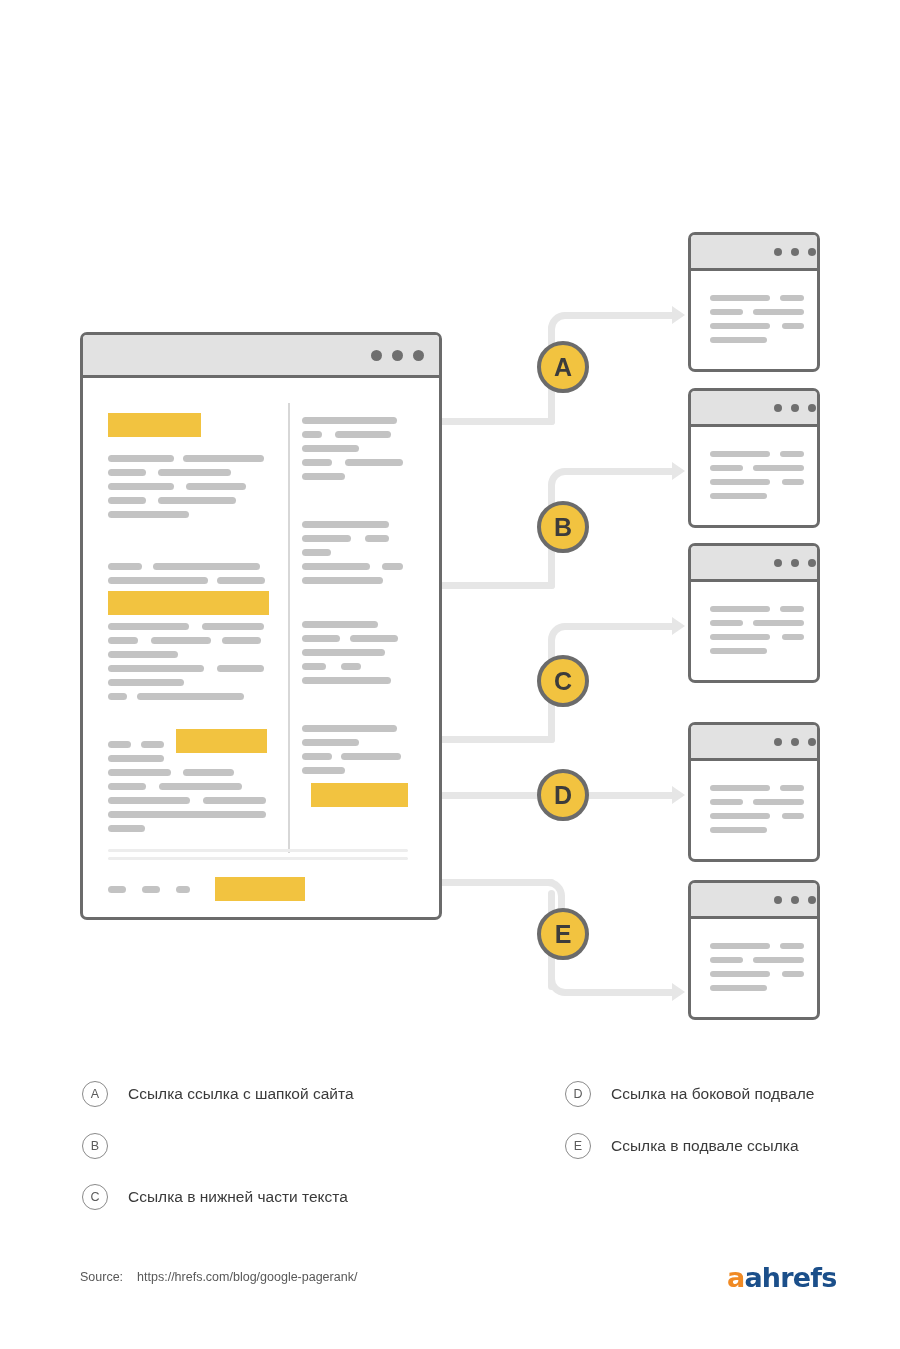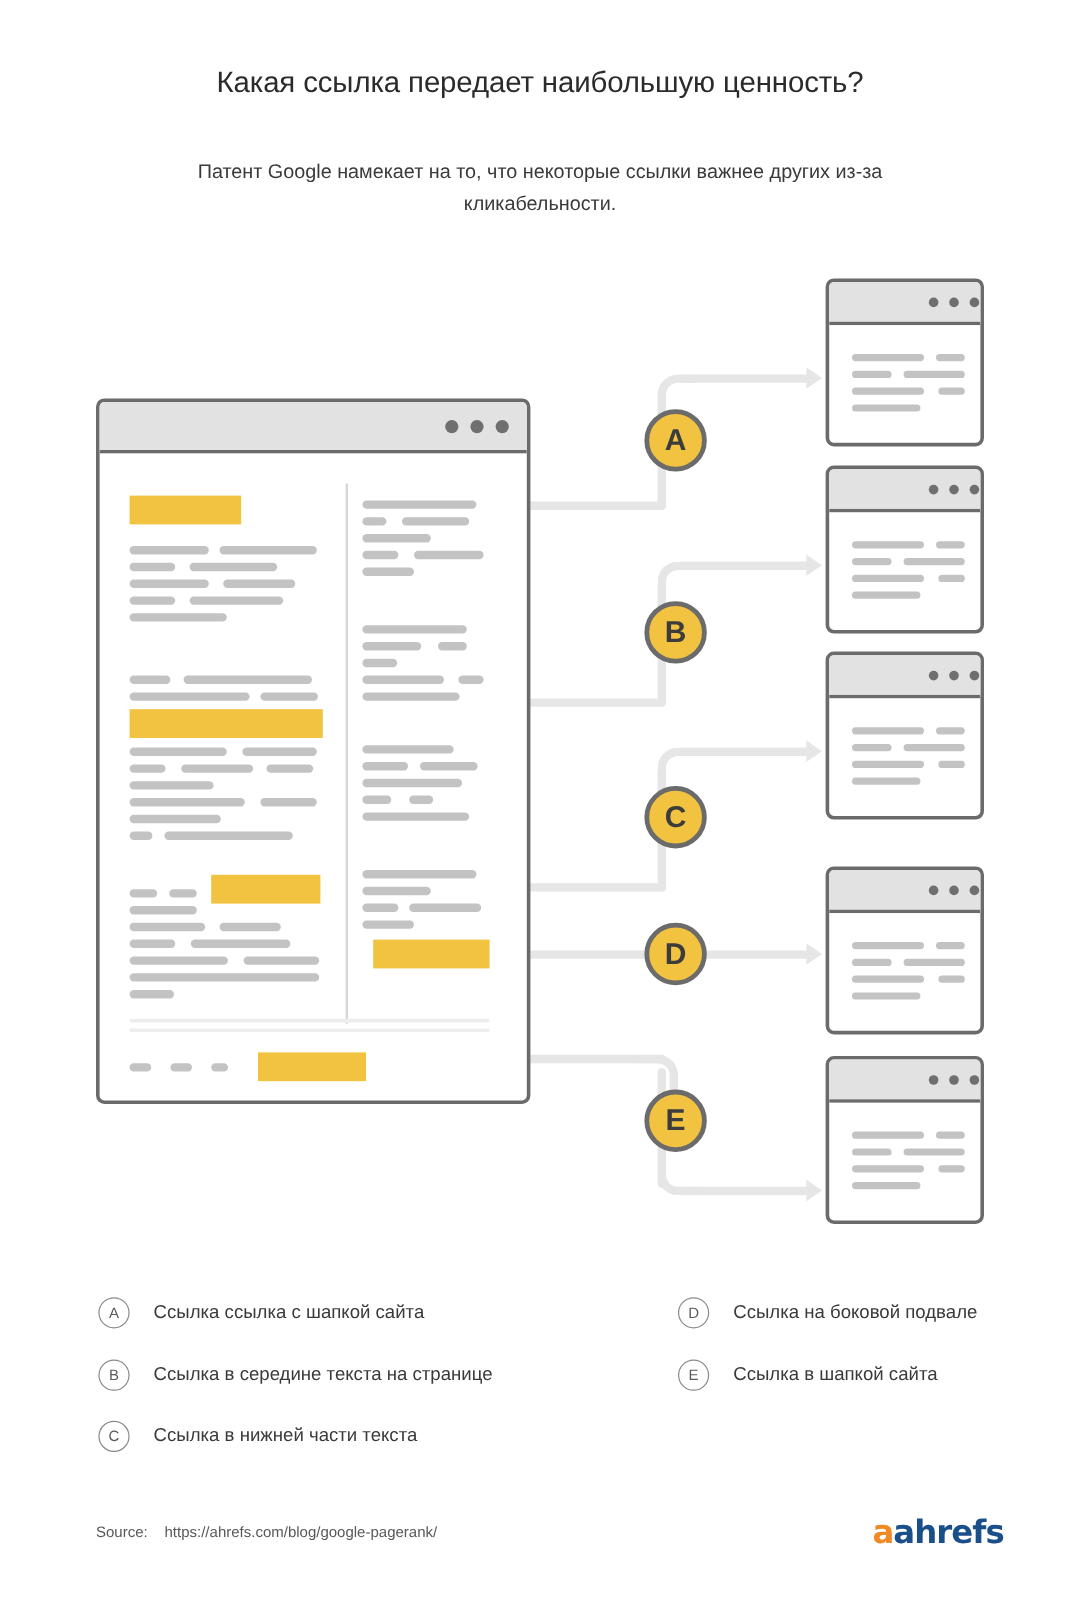--- a/index.html
+++ b/index.html
@@ -206,22 +206,20 @@
     font-family: "DejaVu Sans", sans-serif;
   }
   #logo .logo-a { color: #f08a24; }
   #logo .logo-rest { color: #1b4f8a; }
 </style>
 </head>
 <body>
 
 <div id="page">
 
-  <div id="title">Какая ссылка передает наибольшую ценность?</div>
-  <div id="subtitle">Патент Google намекает на то, что некоторые ссылки важнее других из-за кликабельности.</div>
 
   <div class="conn conn-h" style="left:420px; top:418px; width:135px;"></div>
   <div class="conn conn-v" style="left:548px; top:325px; height:100px;"></div>
   <div class="conn conn-h" style="left:565px; top:312px; width:110px;"></div>
   <div class="conn-corner" style="left:548px; top:312px; width:34px; height:34px; border-radius:17px 0 0 0; border-right:none; border-bottom:none;"></div>
   <div class="arrow-head" style="left:672px; top:306px;"></div>
 
   <div class="conn conn-h" style="left:420px; top:582px; width:135px;"></div>
   <div class="conn conn-v" style="left:548px; top:485px; height:104px;"></div>
   <div class="conn conn-h" style="left:565px; top:468px; width:110px;"></div>
@@ -430,38 +428,37 @@
     <div class="bar" style="left:91px; top:88px; width:22px;"></div>
     <div class="bar" style="left:19px; top:102px; width:57px;"></div>
   </div>
 
   <div class="legend-item" style="left:82px; top:1081px;">
     <span class="legend-circle">A</span>
     <span class="legend-label">Ссылка ссылка с шапкой сайта</span>
   </div>
   <div class="legend-item" style="left:82px; top:1133px;">
     <span class="legend-circle">B</span>
-    <span class="legend-label">Ссылка в середине текста на странице</span>
   </div>
   <div class="legend-item" style="left:82px; top:1184px;">
     <span class="legend-circle">C</span>
     <span class="legend-label">Ссылка в нижней части текста</span>
   </div>
 
   <div class="legend-item" style="left:565px; top:1081px;">
     <span class="legend-circle">D</span>
     <span class="legend-label">Ссылка на боковой подвале</span>
   </div>
   <div class="legend-item" style="left:565px; top:1133px;">
     <span class="legend-circle">E</span>
-    <span class="legend-label">Ссылка в шапкой сайта</span>
+    <span class="legend-label">Ссылка в подвале ссылка</span>
   </div>
 
   <div id="source-row">
     <span id="source-label">Source:</span>
-    <span id="source-url">https://ahrefs.com/blog/google-pagerank/</span>
+    <span id="source-url">https://hrefs.com/blog/google-pagerank/</span>
   </div>
 
   <div id="logo">
     <span class="logo-a">a</span><span class="logo-rest">ahrefs</span>
   </div>
 
 </div>
 
 </body></html>

